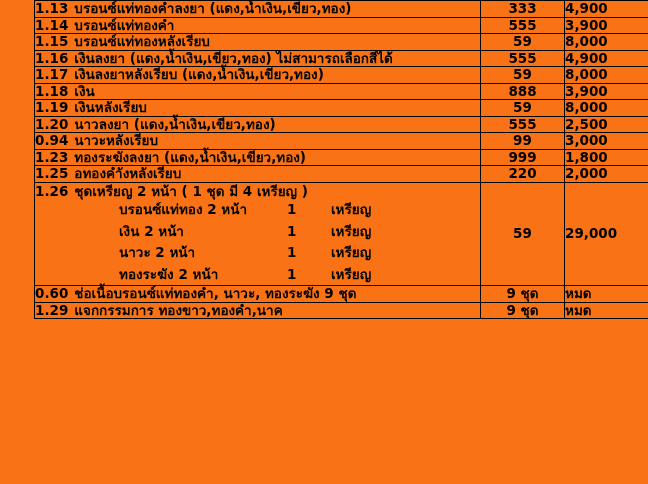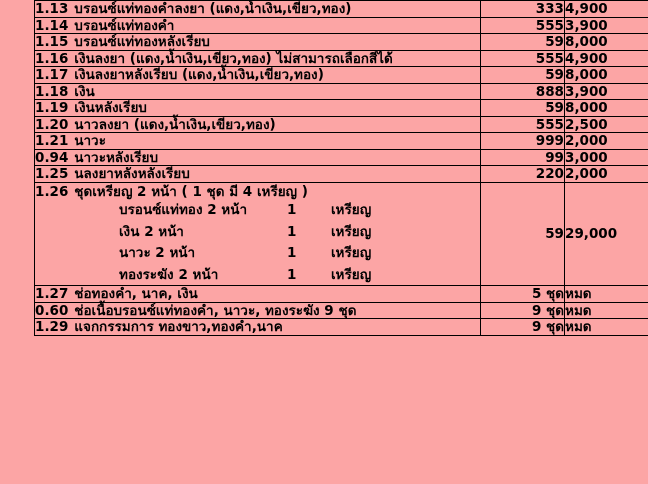--- a/index.html
+++ b/index.html
@@ -11,21 +11,21 @@
     width: 648px;
     height: 484px;
     font-family: "DejaVu Sans", sans-serif;
     color: #000000;
     overflow: hidden;
   }
   .sheet {
     position: relative;
     width: 648px;
     height: 484px;
-    background: #fca5a5;
+    background: #f97316;
   }
   table.price-table {
     border-collapse: collapse;
     width: 614px;
     margin-left: 34px;
     table-layout: fixed;
   }
   table.price-table td {
     border: 1px solid #000000;
     padding: 0;
@@ -37,21 +37,21 @@
   col.c-desc { width: 446px; }
   col.c-qty  { width: 84px; }
   col.c-price{ width: 84px; }
 
   td.desc {
     text-align: left;
     padding: 3px 0 3px 6px;
     white-space: nowrap;
   }
   td.qty {
-    text-align: right;
+    text-align: center;
     padding: 3px 0;
     margin-left: 30px;
   }
   td.price {
     text-align: left;
     padding: 3px 0;
   }
   .no {
     display: inline-block;
   }
@@ -144,36 +144,36 @@
         <td class="qty">59</td>
         <td class="price">8,000</td>
       </tr>
 
       <tr>
         <td class="desc"><span class="no">1.20</span><span class="name">นาวลงยา  (แดง,น้ำเงิน,เขียว,ทอง)</span></td>
         <td class="qty">555</td>
         <td class="price">2,500</td>
       </tr>
 
-      <tr>
-        <td class="desc"><span class="no">1.21</span><span class="name">นาวะ</span></td>
-        <td class="qty">999</td>
-        <td class="price">2,000</td>
-      </tr>
 
       <tr>
         <td class="desc"><span class="no">0.94</span><span class="name">นาวะหลังเรียบ</span></td>
         <td class="qty">99</td>
         <td class="price">3,000</td>
       </tr>
 
-
-
-      <tr>
-        <td class="desc"><span class="no">1.25</span><span class="name">นลงยาหลังหลังเรียบ</span></td>
+      <tr>
+        <td class="desc"><span class="no">1.23</span><span class="name">ทองระฆังลงยา   (แดง,น้ำเงิน,เขียว,ทอง)</span></td>
+        <td class="qty">999</td>
+        <td class="price">1,800</td>
+      </tr>
+
+
+      <tr>
+        <td class="desc"><span class="no">1.25</span><span class="name">อทองคำังหลังเรียบ</span></td>
         <td class="qty">220</td>
         <td class="price">2,000</td>
       </tr>
 
       <tr>
         <td class="desc">
           <span class="set-head"><span class="no">1.26</span><span class="name">ชุดเหรียญ 2 หน้า   ( 1 ชุด มี 4 เหรียญ )</span></span>
           <span class="sub-list">
             <span class="sub-row">
               <span class="sub-label">บรอนซ์แท่ทอง 2 หน้า</span><span class="sub-count">1</span><span class="sub-unit">เหรียญ</span>
@@ -186,25 +186,20 @@
             </span>
             <span class="sub-row">
               <span class="sub-label">ทองระฆัง 2 หน้า</span><span class="sub-count">1</span><span class="sub-unit">เหรียญ</span>
             </span>
           </span>
         </td>
         <td class="qty cell-top">59</td>
         <td class="price cell-top">29,000</td>
       </tr>
 
-      <tr>
-        <td class="desc"><span class="no">1.27</span><span class="name">ช่อทองคำ, นาค, เงิน</span></td>
-        <td class="qty">5 ชุด</td>
-        <td class="price">หมด</td>
-      </tr>
 
       <tr>
         <td class="desc"><span class="no">0.60</span><span class="name">ช่อเนื้อบรอนซ์แท่ทองคำ, นาวะ, ทองระฆัง 9 ชุด</span></td>
         <td class="qty">9 ชุด</td>
         <td class="price">หมด</td>
       </tr>
 
       <tr>
         <td class="desc"><span class="no">1.29</span><span class="name">แจกกรรมการ ทองขาว,ทองคำ,นาค</span></td>
         <td class="qty">9 ชุด</td>

